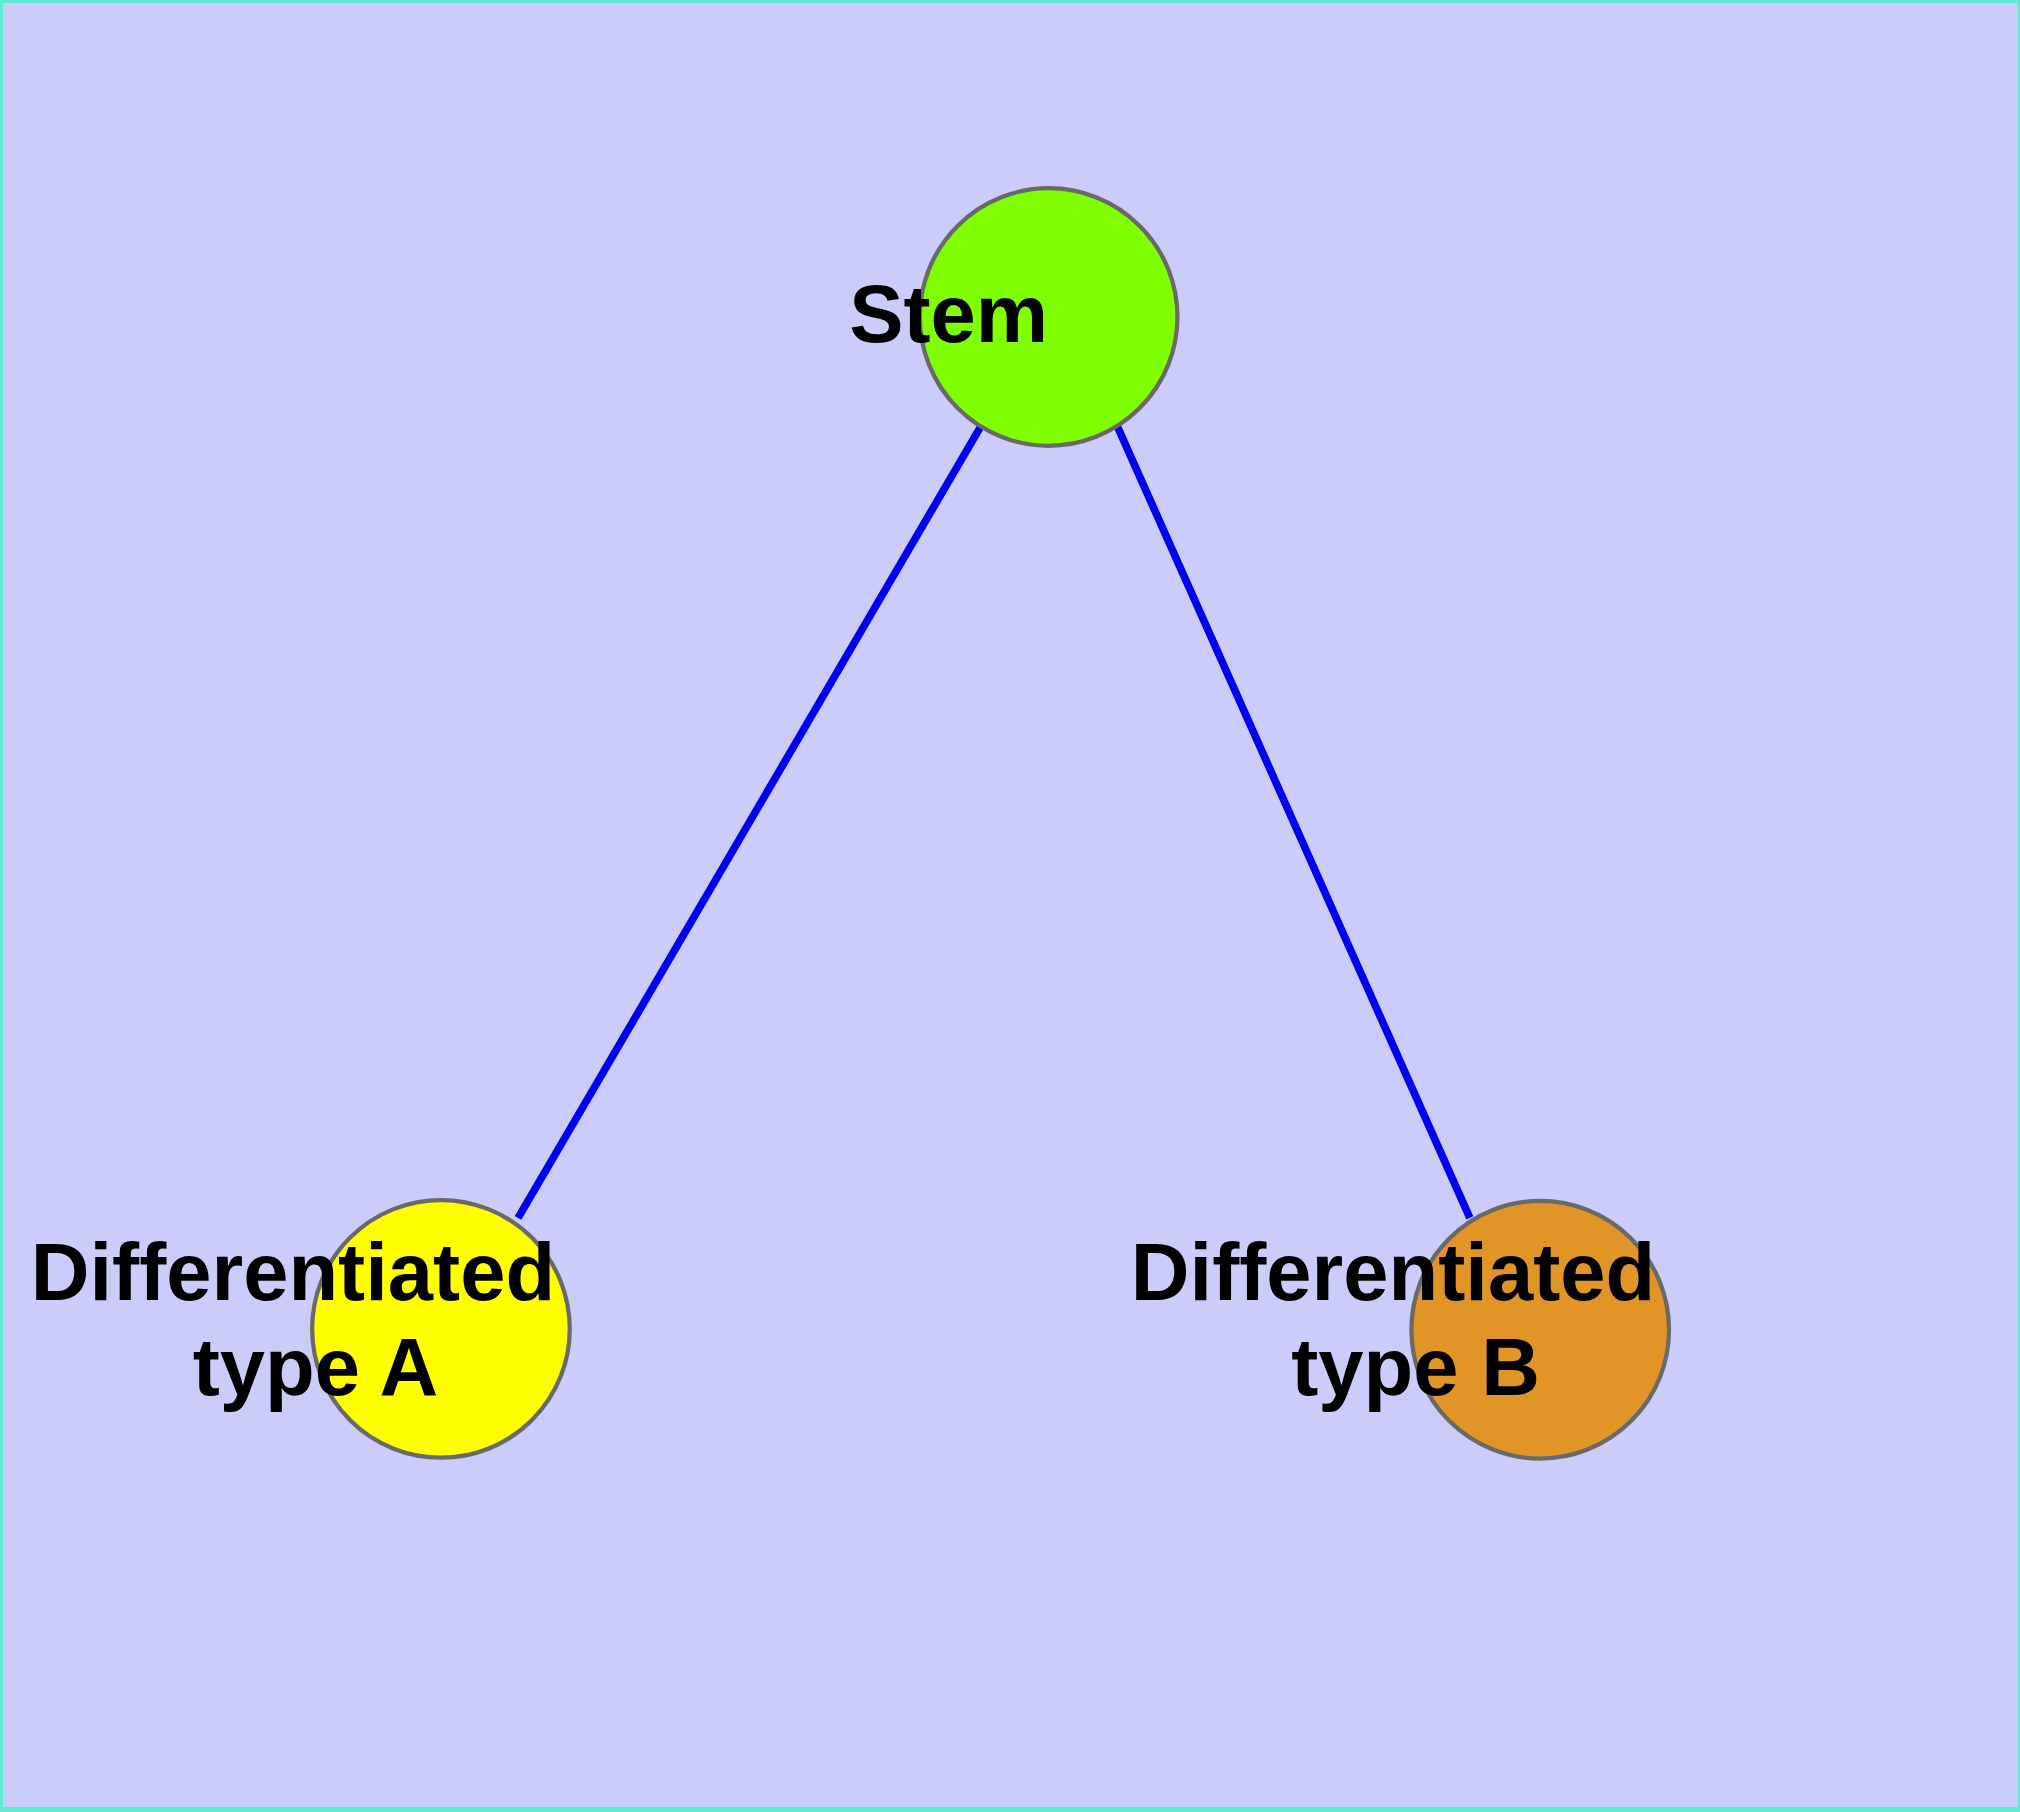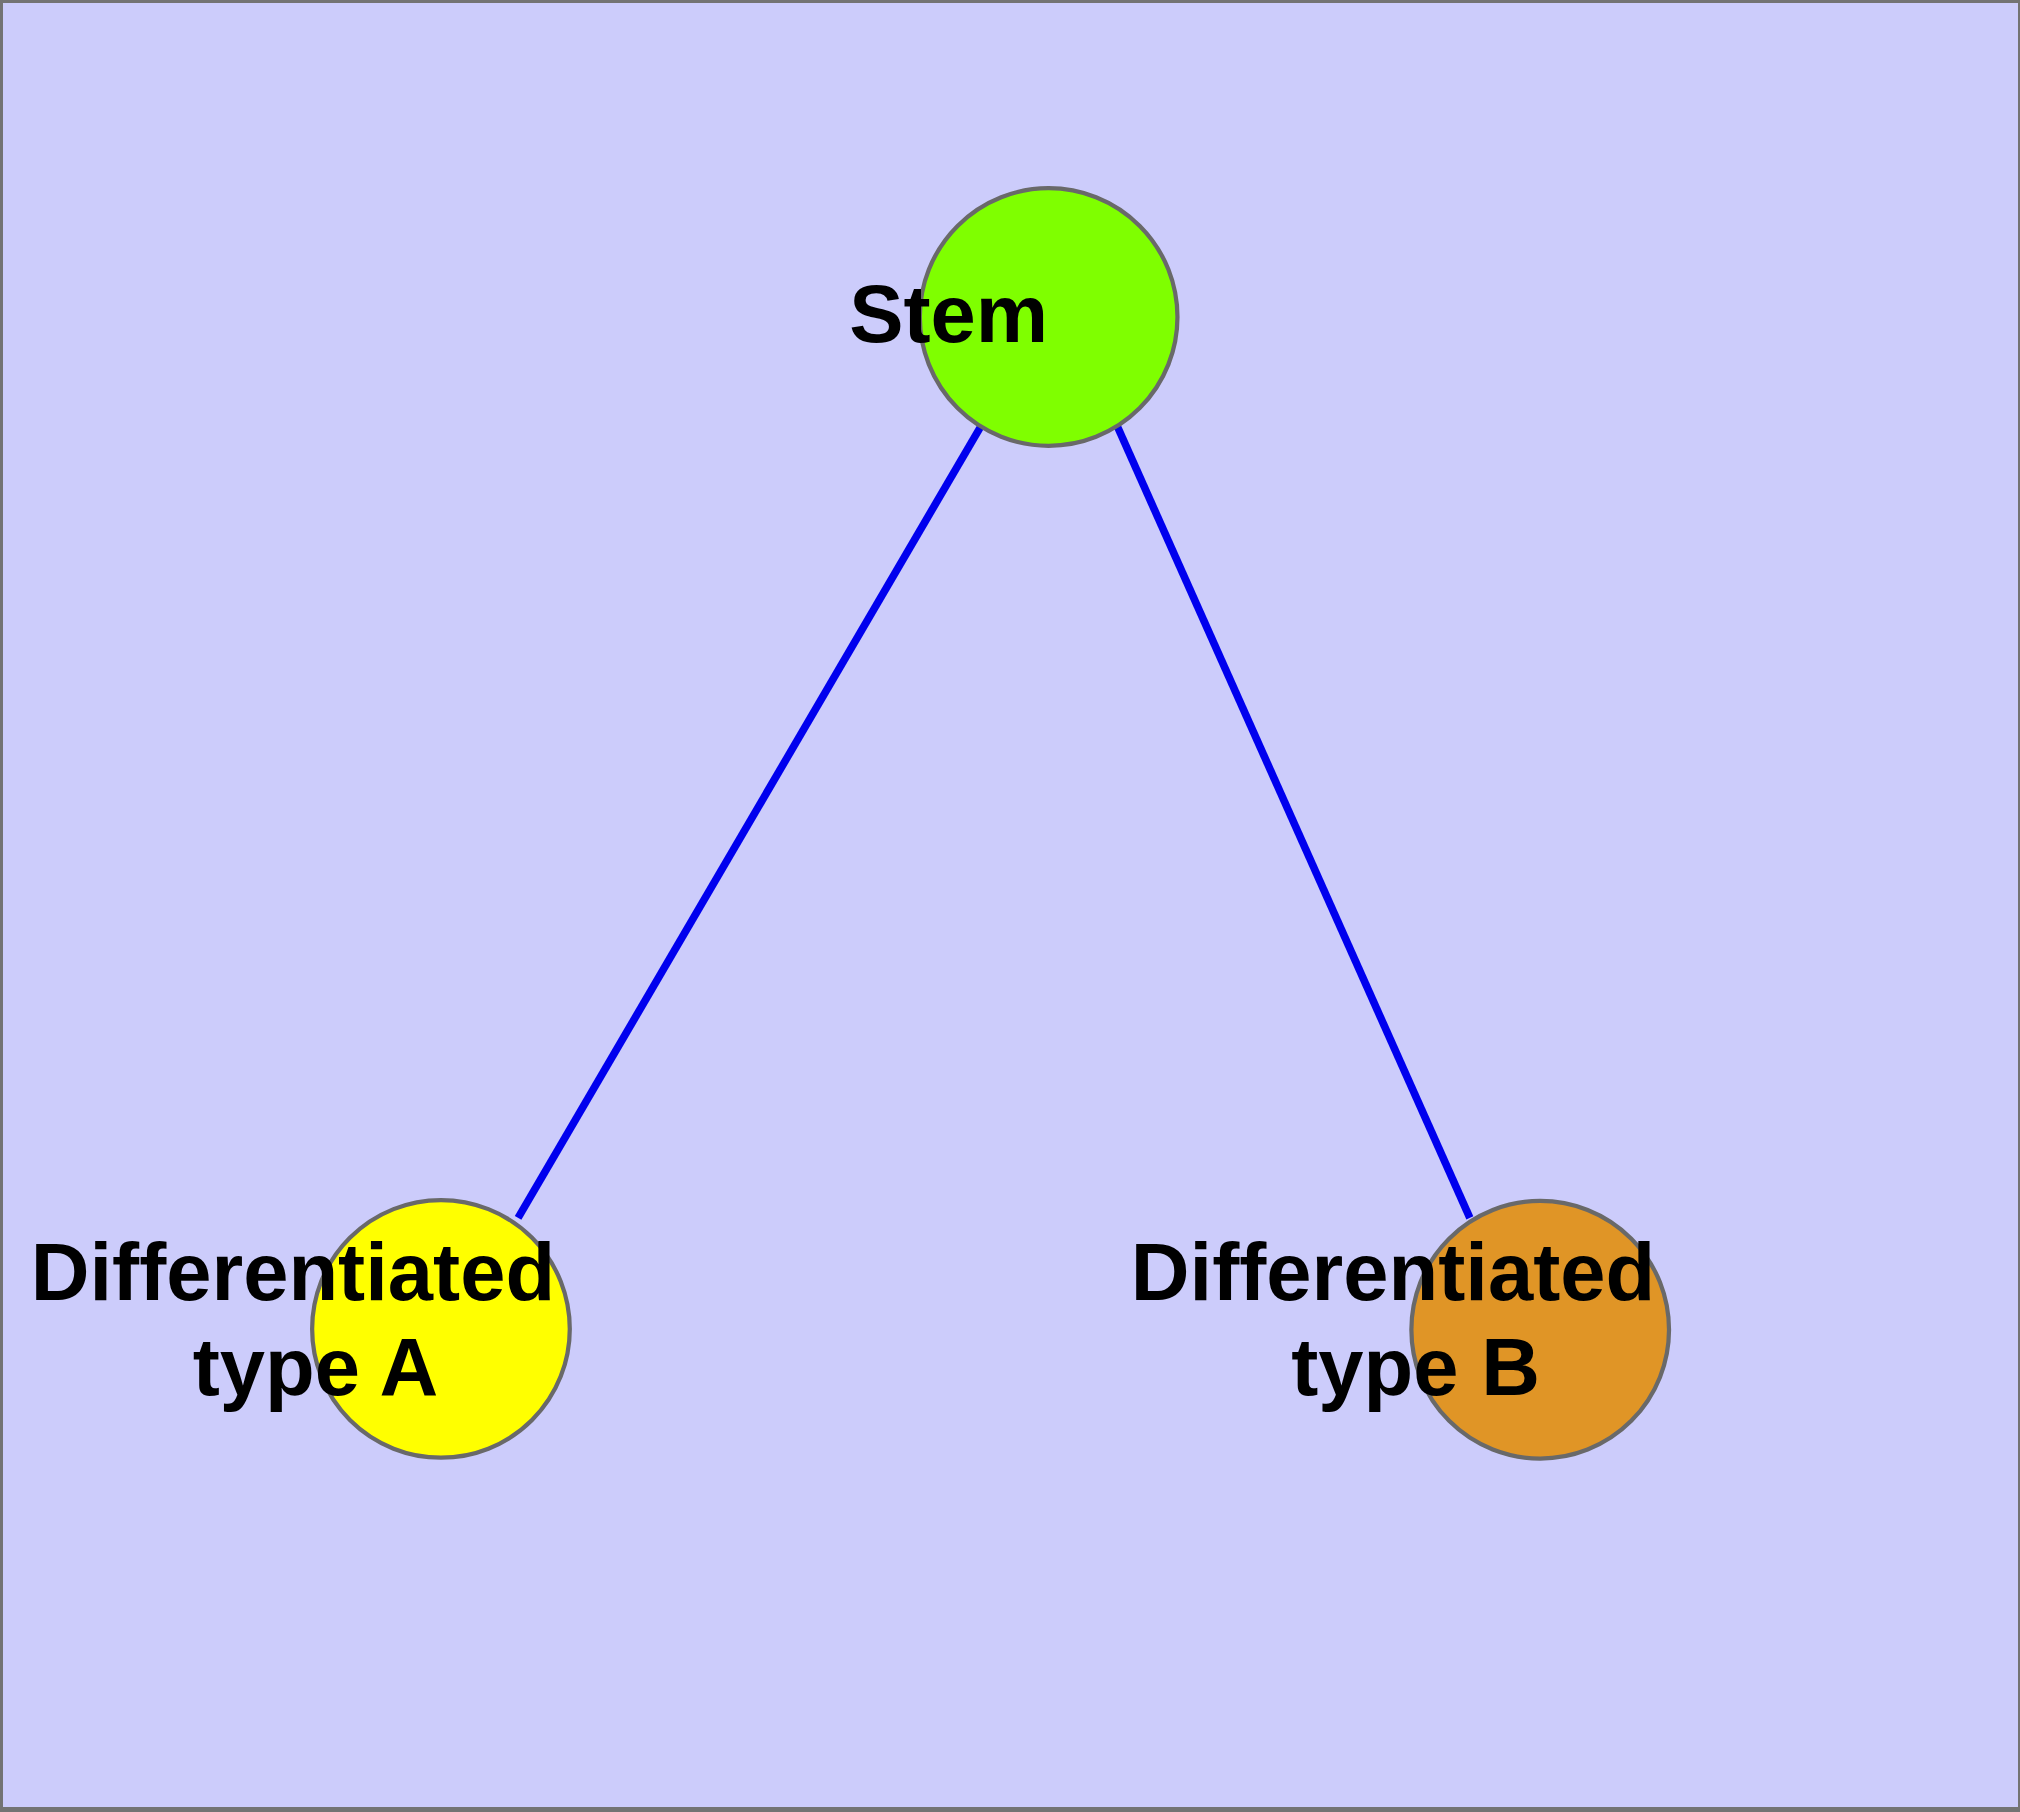--- a/index.html
+++ b/index.html
@@ -5,21 +5,21 @@
 <style>
   html, body {
     margin: 0;
     padding: 0;
     background: #ffffff;
   }
   #canvas {
     position: relative;
     width: 2021px;
     height: 1812px;
-    background: #737373;
+    background: #5eead4;
     overflow: hidden;
     font-family: "Liberation Sans", sans-serif;
     text-align: center;
   }
   #plot-area {
     position: absolute;
     left: 2.5px;
     top: 2.5px;
     width: 2014px;
     height: 1802px;

